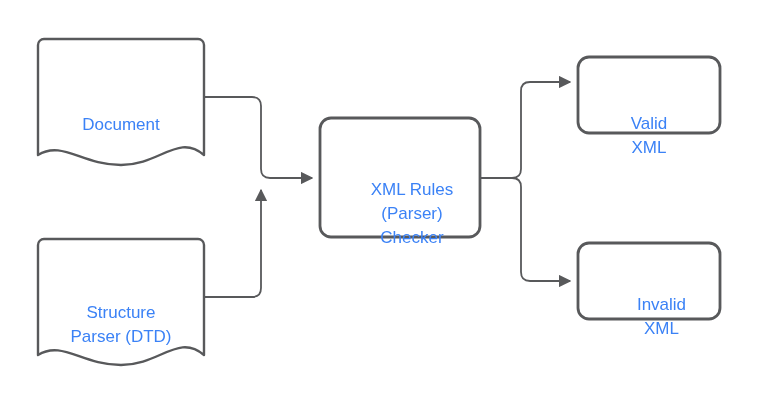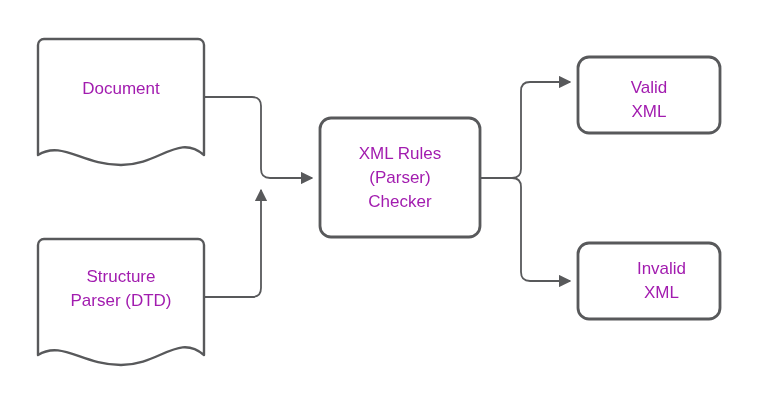--- a/index.html
+++ b/index.html
@@ -23,31 +23,32 @@
     top: 0;
     width: 760px;
     height: 400px;
   }
   .node-label {
     position: absolute;
     display: flex;
     flex-direction: column;
     justify-content: center;
     text-align: center;
-    color: #a21caf;
+    color: #3b82f6;
     font-family: "Liberation Sans", sans-serif;
     font-size: 17px;
     line-height: 24px;
     white-space: pre;
     pointer-events: none;
+    margin-top: 36px;
   }
   .node-label span { display: block; }
   #label-document   { left: 38px;  top: 39px;  width: 166px; height: 100px; }
   #label-structure  { left: 38px;  top: 239px; width: 166px; height: 100px; }
-  #label-parser     { left: 320px; top: 118px; width: 160px; height: 119px; }
+  #label-parser     { left: 320px; top: 118px; width: 160px; height: 119px; padding-left: 12px; }
   #label-valid      { left: 578px; top: 57px;  width: 142px; height: 85px; }
   #label-invalid    { left: 578px; top: 243px; width: 167px; height: 76px; }
 </style>
 </head>
 <body>
 
 <div id="canvas">
 
   <svg id="diagram-svg" viewBox="0 0 760 400">
     <defs>

